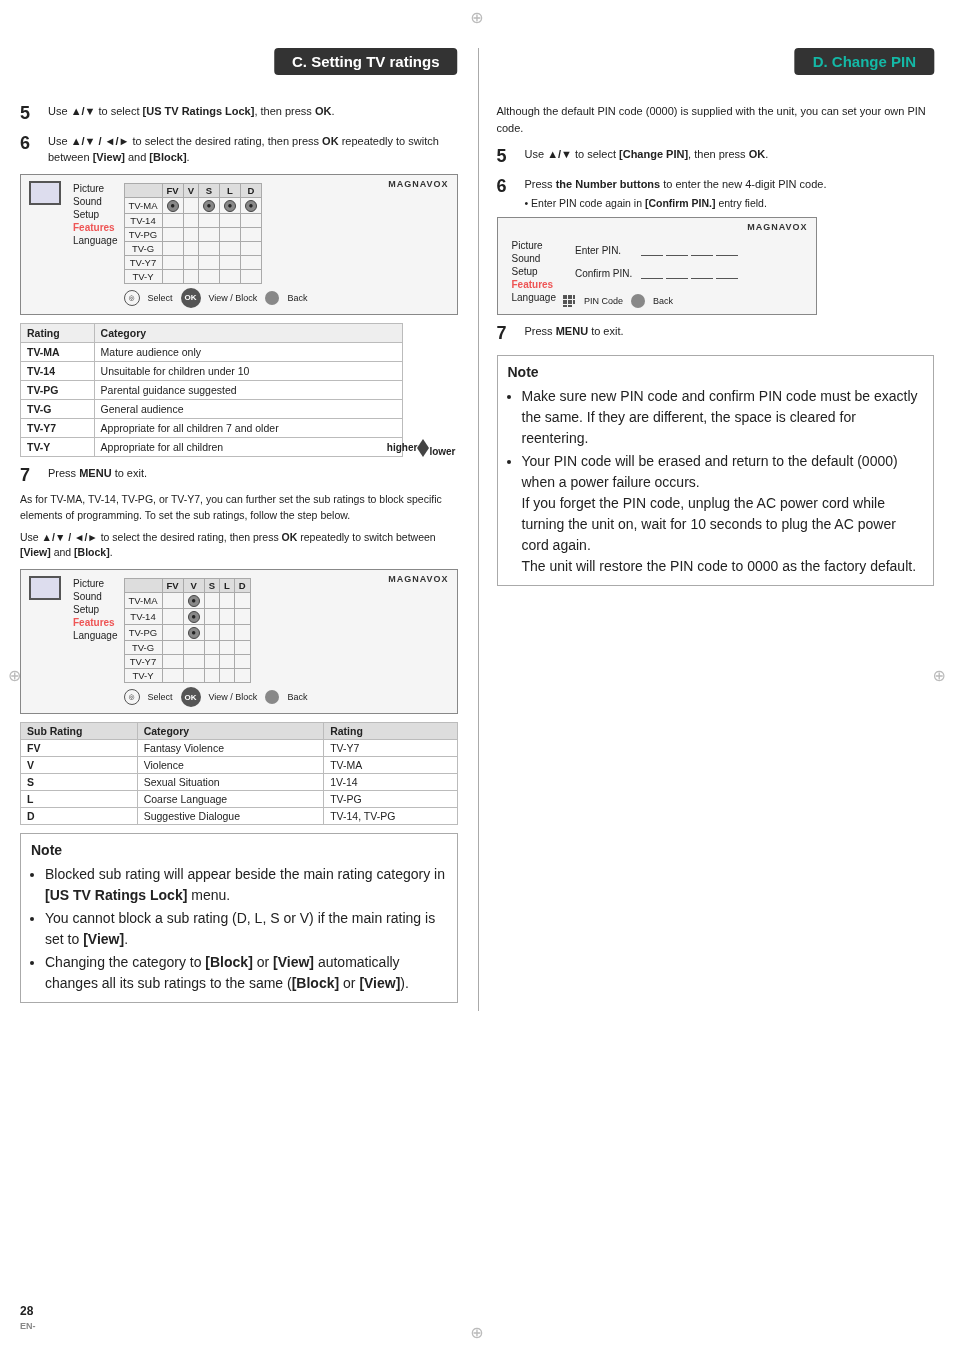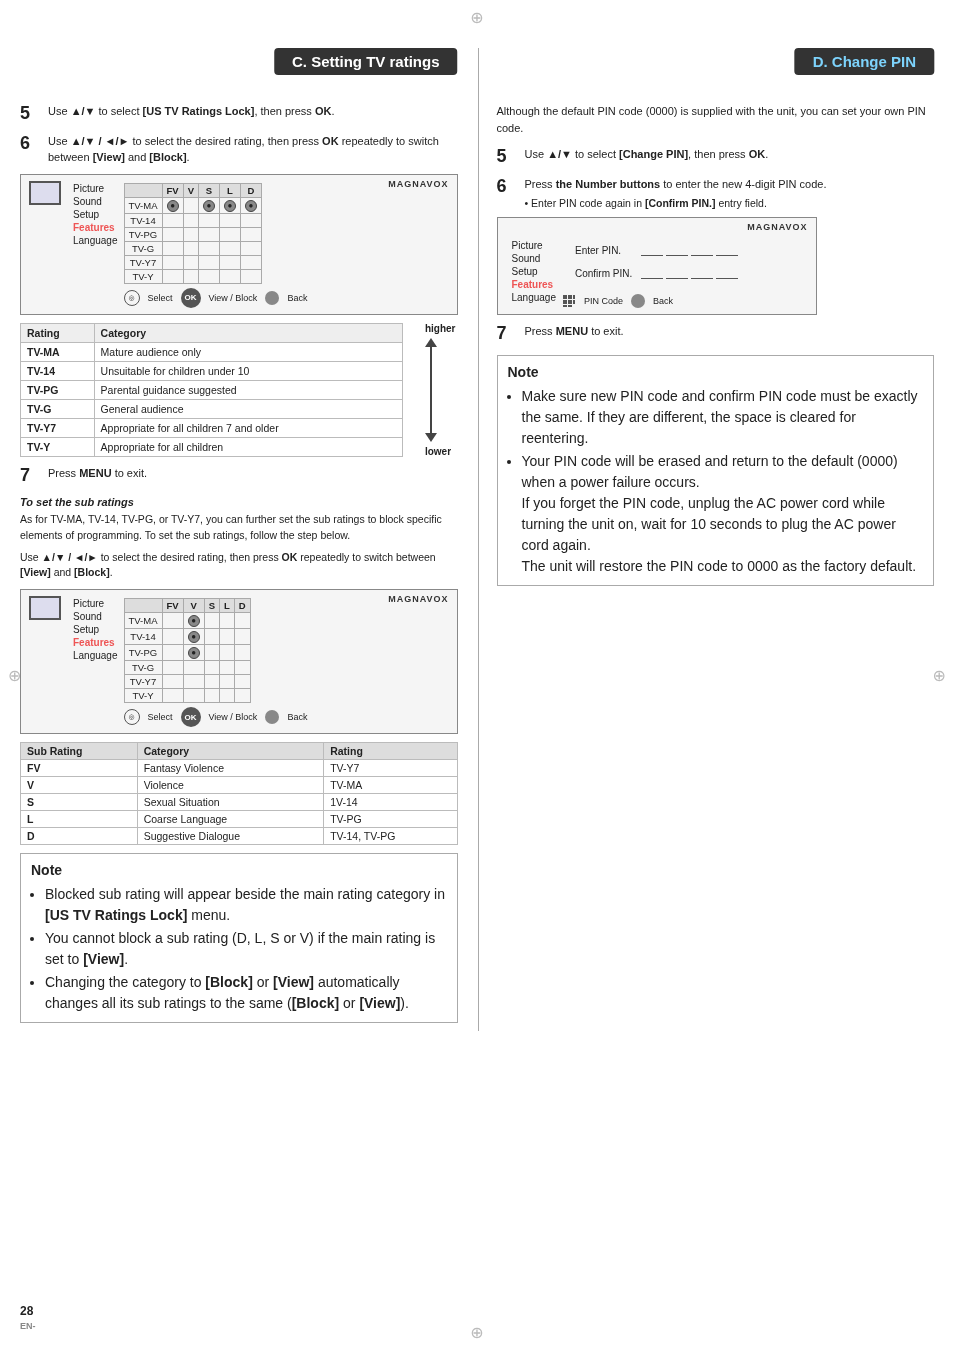--- a/index.html
+++ b/index.html
@@ -51,21 +51,21 @@
       display: inline-block;
       position: relative;
       left: 50%;
       transform: translateX(-50%);
     }
     .section-header-right {
       text-align: center;
       font-size: 15px;
       font-weight: bold;
       background: #333;
-      color: #7dd3fc;
+      color: #14b8a6;
       padding: 5px 18px;
       border-radius: 4px;
       margin-bottom: 14px;
       display: inline-block;
       position: relative;
       left: 50%;
       transform: translateX(-50%);
     }
 
     
@@ -532,37 +532,36 @@
               <td><b>TV-Y7</b></td>
               <td>Appropriate for all children 7 and older</td>
             </tr>
             <tr class="bold-left">
               <td><b>TV-Y</b></td>
               <td>Appropriate for all children</td>
             </tr>
           </tbody>
         </table>
 
-        <div style="position:absolute; right:2px; top:0; display:flex; flex-direction:column; align-items:flex-start; height:100%;">
+        <div style="position:absolute; right:2px; top:0; display:flex; flex-direction:row; align-items:flex-end; height:100%;">
           <span class="higher-label">higher</span>
           <div style="flex:1; display:flex; flex-direction:column; align-items:center;">
             <div style="width:0;height:0;border-left:6px solid transparent;border-right:6px solid transparent;border-bottom:9px solid #444;"></div>
             <div style="width:2px; flex:1; background:#444;"></div>
             <div style="width:0;height:0;border-left:6px solid transparent;border-right:6px solid transparent;border-top:9px solid #444;"></div>
           </div>
           <span class="lower-label">lower</span>
         </div>
       </div>
 
       <div class="press-menu step" style="margin-top:8px;">
         <span class="step-num">7</span>
         <span class="step-text">Press <b>MENU</b> to exit.</span>
       </div>
 
-      <div class="sub-title">To set the sub ratings</div>
       <div class="sub-text">
         As for TV-MA, TV-14, TV-PG, or TV-Y7, you can further set the sub ratings to block specific elements of programming. To set the sub ratings, follow the step below.
       </div>
       <div class="sub-text">
         Use <b>▲/▼ / ◄/►</b> to select the desired rating, then press <b>OK</b> repeatedly to switch between <b>[View]</b> and <b>[Block]</b>.
       </div>
 
       <div class="tv-box">
         <span class="magnavox-label">MAGNAVOX</span>
         <div style="display:flex; align-items:flex-start; gap:6px;">

